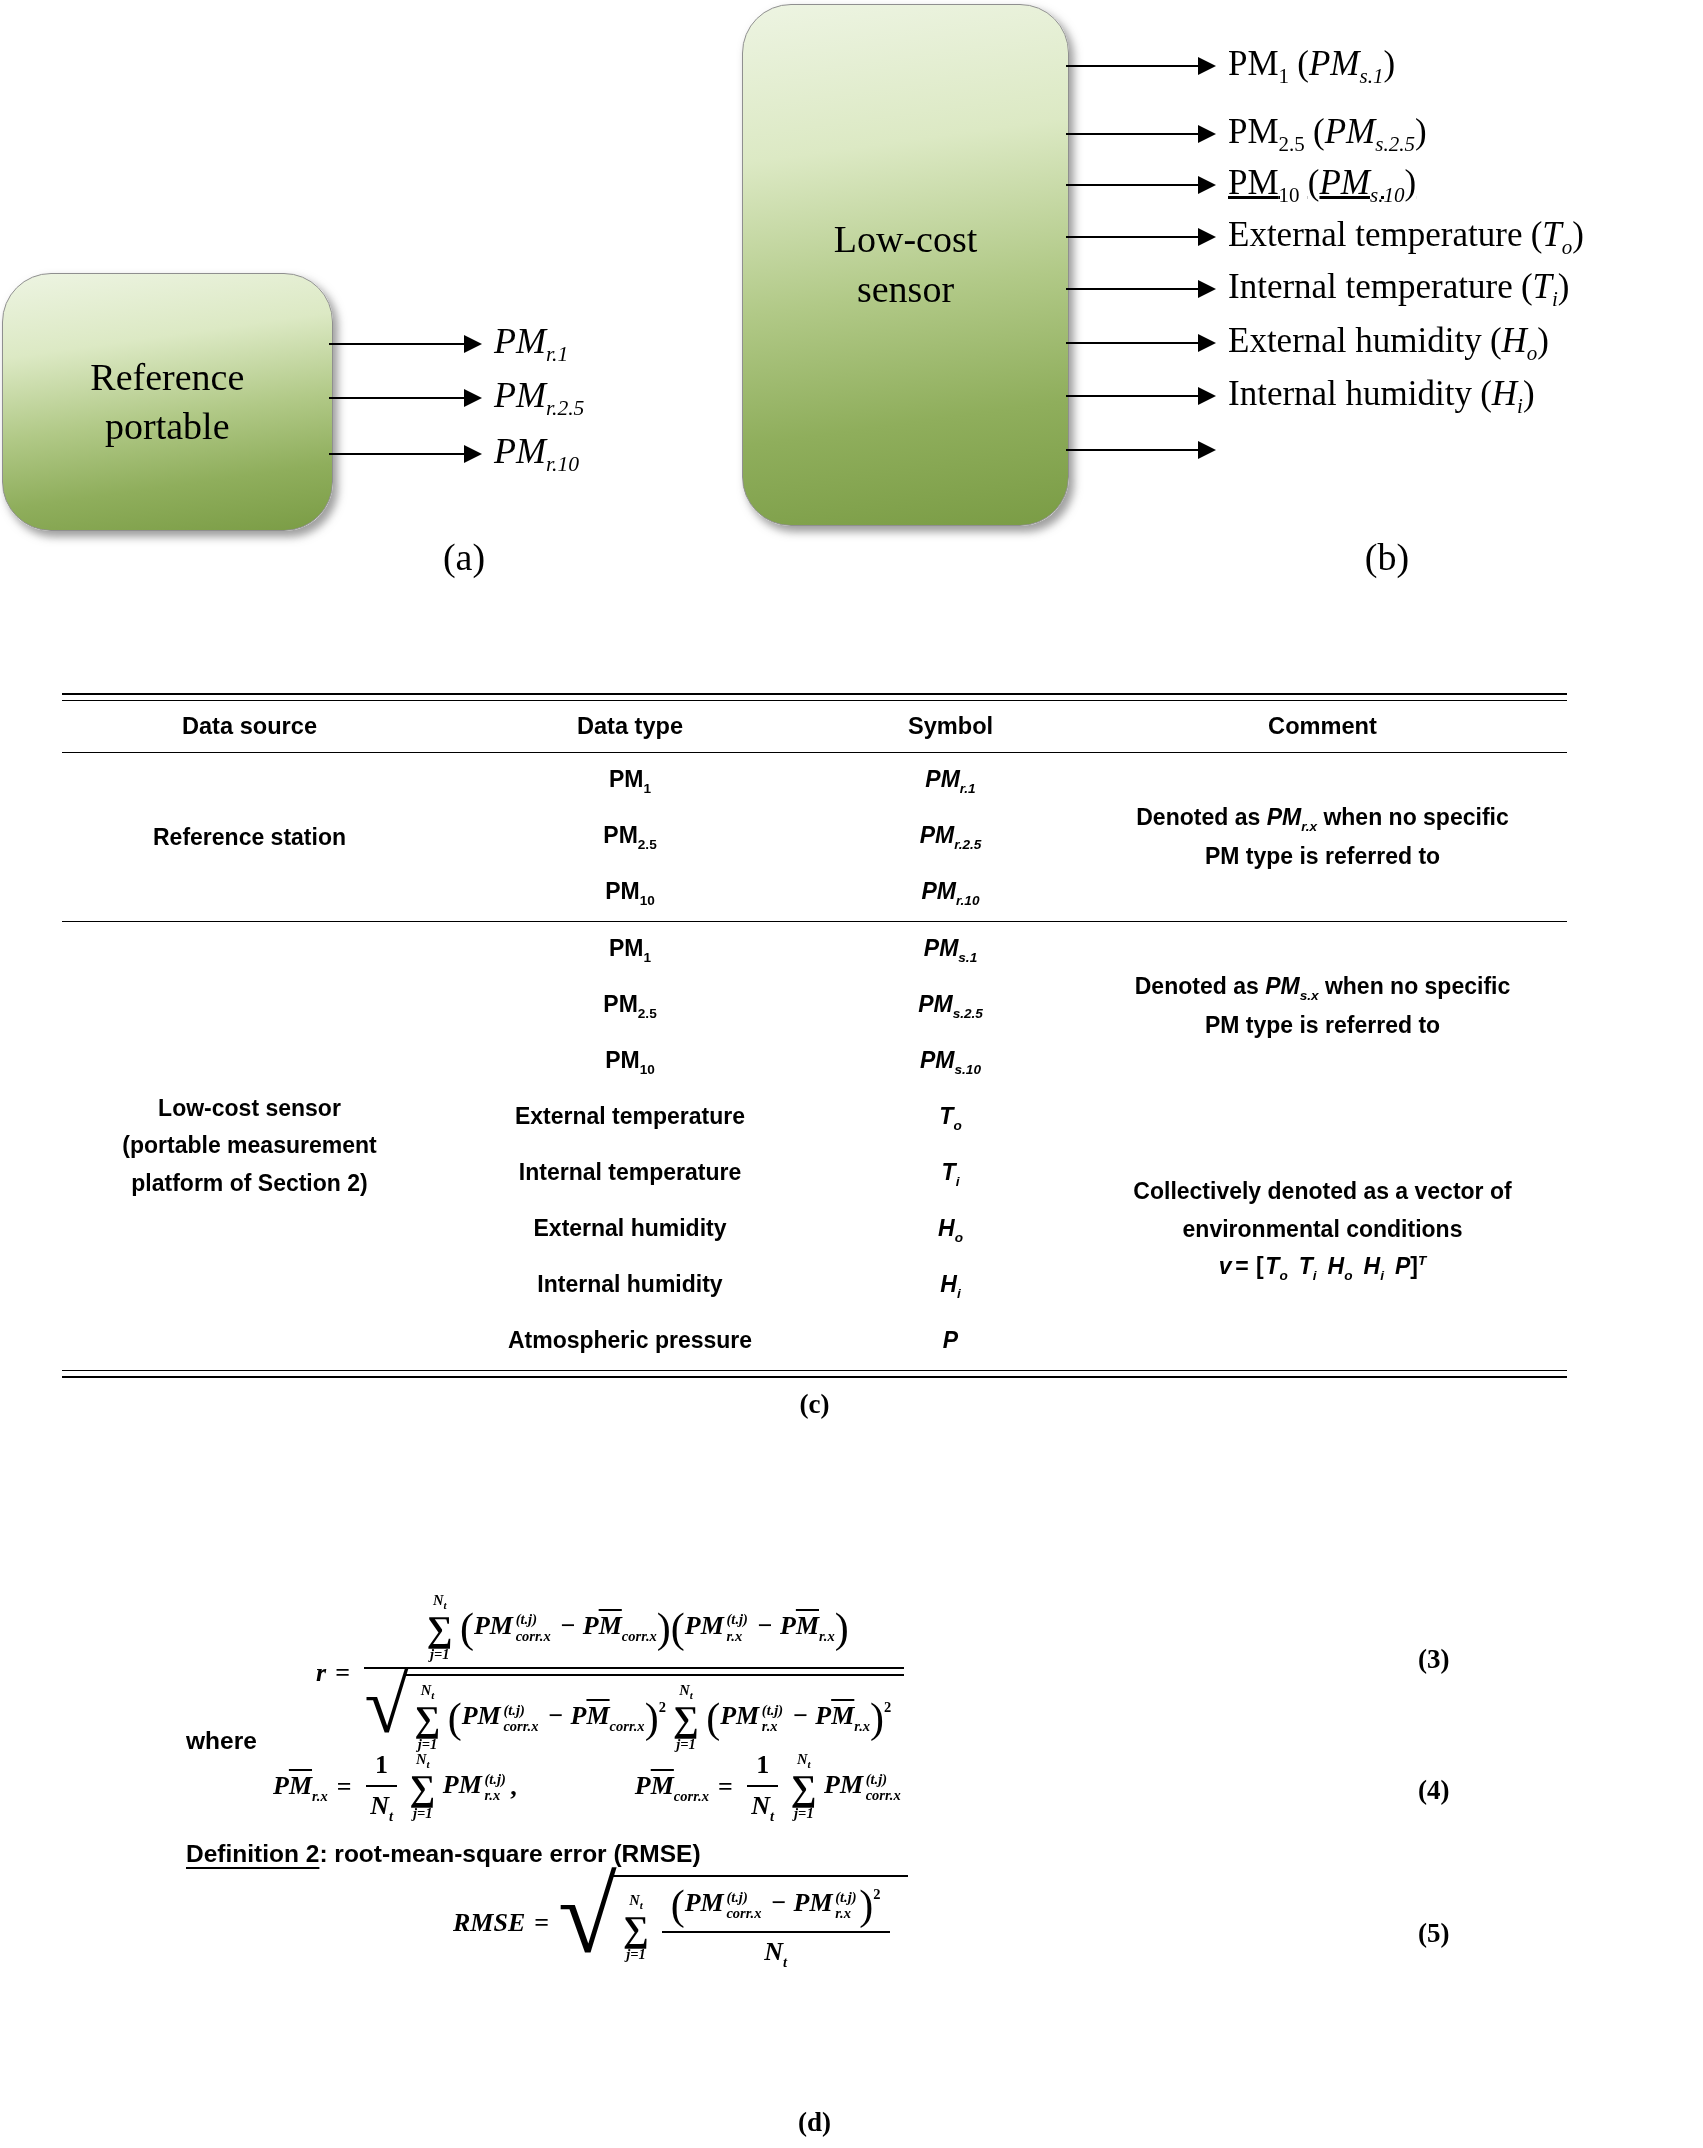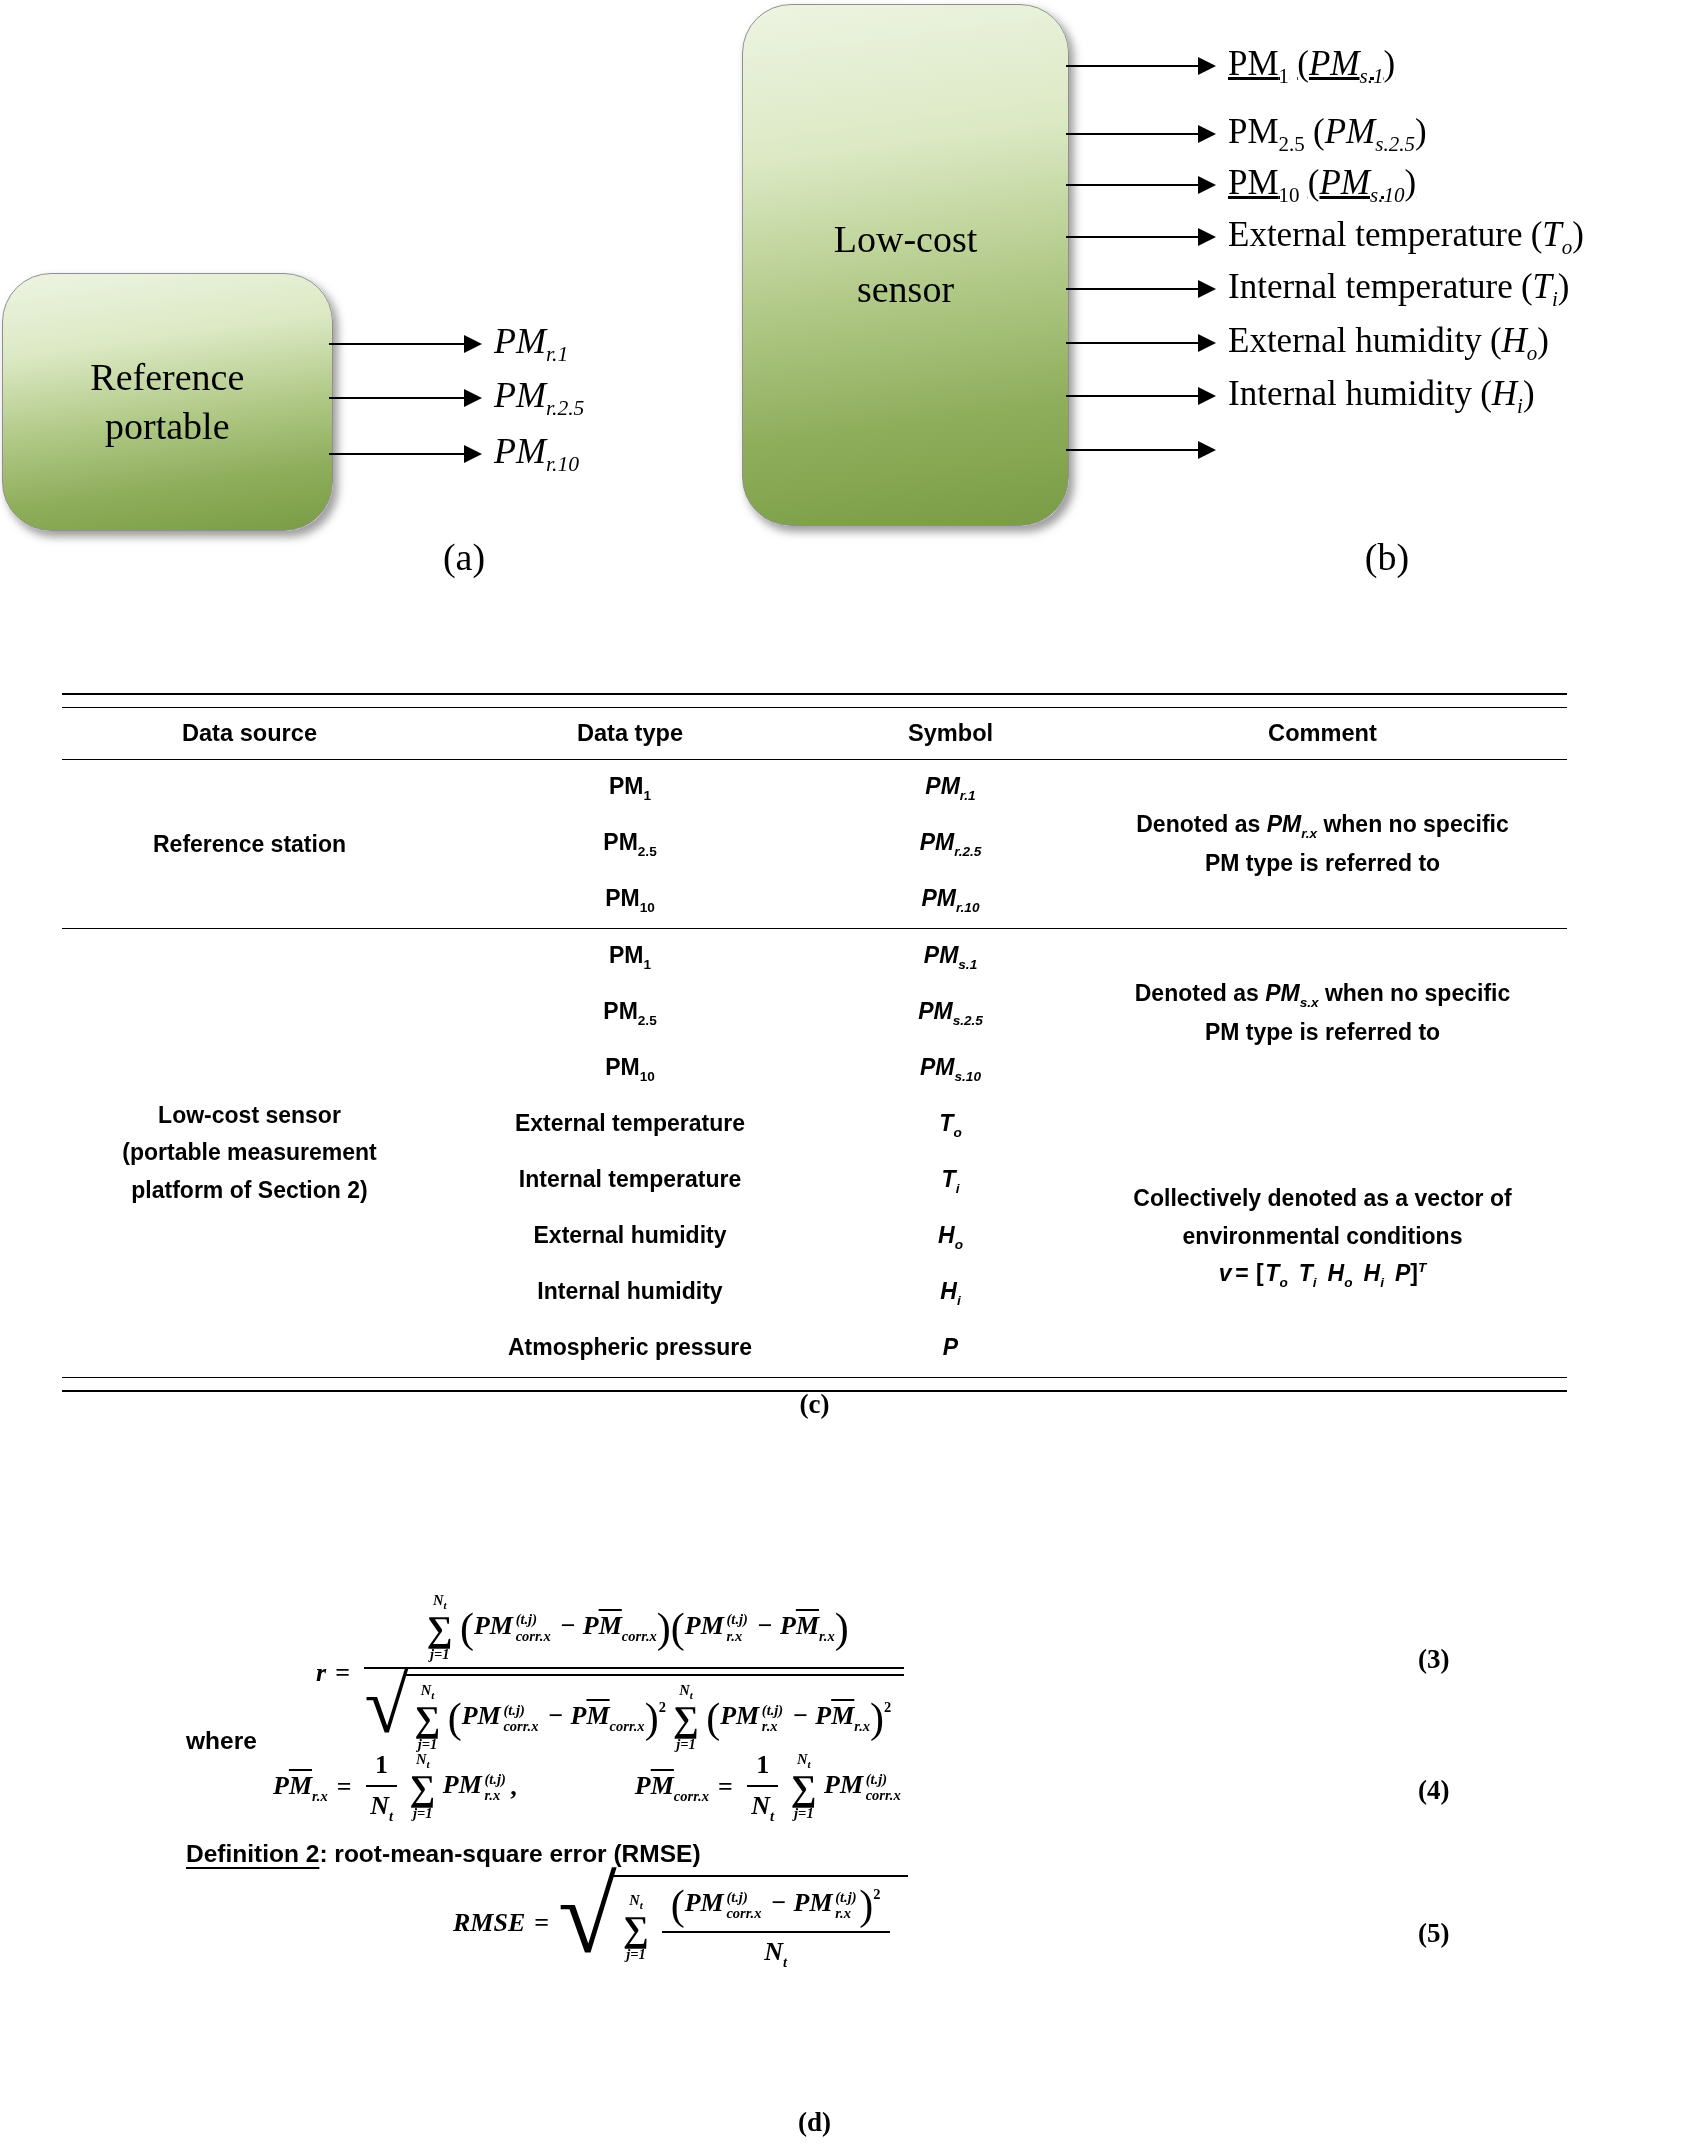--- a/index.html
+++ b/index.html
@@ -23,21 +23,21 @@
   #diagB .out-label{font-size:35px;}
   .out-label sub{font-size:0.6em;}
   .pgroup{margin-left:8.2px;}
   .it{font-style:italic;}
 
   .fig-cap{position:absolute;font-size:38px;text-align:center;}
   .fig-cap.small{font-size:27px;font-weight:bold;}
 
   
   .twrap{position:absolute;left:62px;top:693px;width:1505px;
-         border-top:2.7px solid #000;border-bottom:2.7px solid #000;padding:12px 0;}
+         border-top:2.7px solid #000;border-bottom:2.7px solid #000;padding:5px 0;}
   table.dt{width:100%;border-collapse:collapse;border-top:1.8px solid #000;border-bottom:1.8px solid #000;
            font-family:"Liberation Sans",sans-serif;font-weight:bold;font-size:23px;table-layout:fixed;}
   table.dt th{height:49px;border-bottom:1.8px solid #000;text-align:center;vertical-align:middle;font-size:23.6px;}
   table.dt td{height:54px;text-align:center;vertical-align:middle;}
   td.bb{border-bottom:1.8px solid #000;}
   .tsub{font-size:13.6px;}
   .scell{font-style:italic;}
   .src-lines div,.cmt div{line-height:1.62;}
   .vi{font-style:italic;margin-left:11px;}
   .vv{font-style:italic;margin-right:3.6px;}
@@ -101,21 +101,21 @@
     </div>
     <div class="fig-cap" style="left:382px;top:535px;width:164px;">(a)</div>
   </div>
 
   <div id="diagB">
     <div class="gbox" style="left:742px;top:3.6px;width:325px;height:520px;">
       <div class="bl">Low-cost</div>
       <div class="bl">sensor</div>
     </div>
 
-    <div class="out-row" style="left:1066px;top:46px;text-decoration:underline;">
+    <div class="out-row" style="left:1066px;top:46px;">
       <span class="arrow" style="width:133px;"></span>
       <span class="out-label"><span>PM</span><sub>1</sub><span class="pgroup"><span>(</span><span class="it">PM</span><sub class="it">s.1</sub><span>)</span></span></span>
     </div>
     <div class="out-row" style="left:1066px;top:114px;">
       <span class="arrow" style="width:133px;"></span>
       <span class="out-label"><span>PM</span><sub>2.5</sub><span class="pgroup"><span>(</span><span class="it">PM</span><sub class="it">s.2.5</sub><span>)</span></span></span>
     </div>
     <div class="out-row" style="left:1066px;top:165px;text-decoration:underline;">
       <span class="arrow" style="width:133px;"></span>
       <span class="out-label"><span>PM</span><sub>10</sub><span class="pgroup"><span>(</span><span class="it">PM</span><sub class="it">s.10</sub><span>)</span></span></span>

